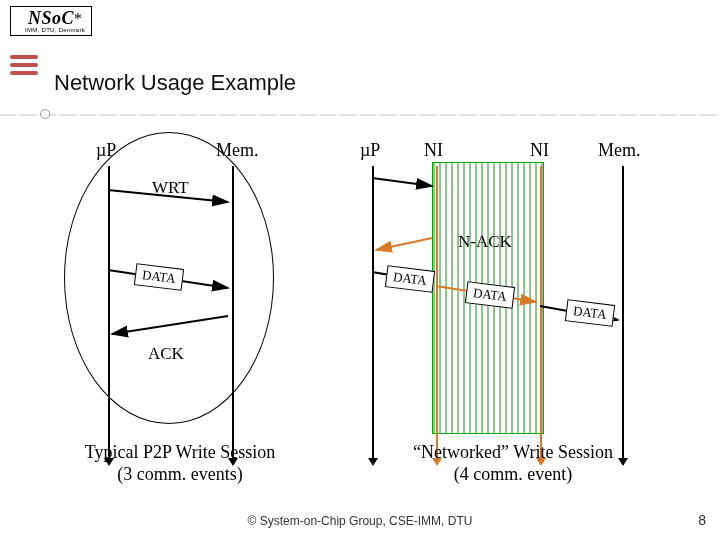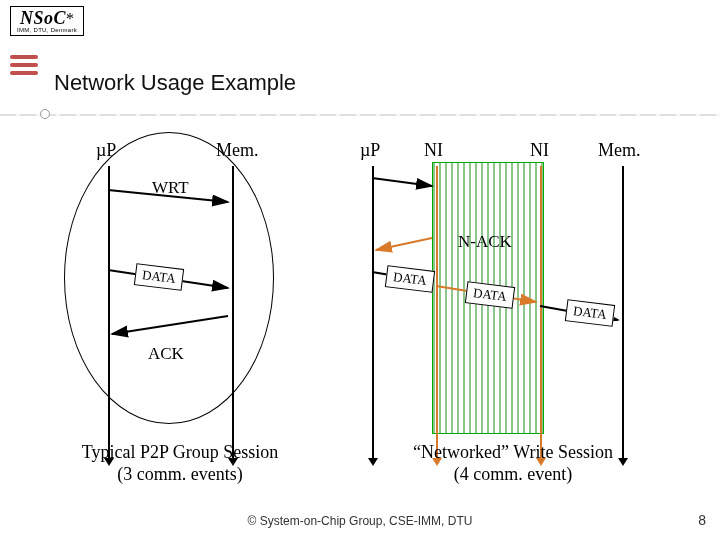--- a/index.html
+++ b/index.html
@@ -9,21 +9,21 @@
     height: 540px;
     background: #fff;
     font-family: "Times New Roman", Times, serif;
     position: relative;
     overflow: hidden;
   }
   .logo-box {
     position: absolute;
     top: 6px; left: 10px;
     border: 1px solid #000;
-    padding: 2px 6px 2px 6px;
+    padding: 2px 6px 2px 14px;
     background: #fff;
     text-align: center;
     line-height: 1;
   }
   .logo-main { font-family: Georgia, "Times New Roman", serif; font-size: 18px; font-weight: bold; font-style: italic; letter-spacing: 0.5px;}
   .logo-star { font-style: normal; font-weight: normal; }
   .logo-sub { font-family: Arial, sans-serif; font-size: 6px; letter-spacing: 0.3px; }
   .deco-lines {
     position: absolute;
     left: 10px; top: 55px;
@@ -191,21 +191,21 @@
     <line x1="76" y1="128" x2="176" y2="144" stroke="#d87a2a" stroke-width="2" marker-end="url(#ahO)"></line>
 
     <line x1="180" y1="148" x2="258" y2="162" stroke="#000" stroke-width="2" marker-end="url(#ahB)"></line>
   </svg>
   <div class="msg-label" style="left:458px; top:104px;">N-ACK</div>
   <div class="data-box" style="left:386px; top:140px; transform:rotate(7deg);">DATA</div>
   <div class="data-box" style="left:466px; top:156px; transform:rotate(7deg);">DATA</div>
   <div class="data-box" style="left:566px; top:174px; transform:rotate(7deg);">DATA</div>
 
   <div class="caption" style="left:70px; top:314px; width:220px;">
-    <span>Typical P2P Group Session</span><br>
+    <span>Typical P2P Write Session</span><br>
     <span>(3 comm. events)</span>
   </div>
   <div class="caption" style="left:388px; top:314px; width:250px;">
     <span>“Networked” Write Session</span><br>
     <span>(4 comm. event)</span>
   </div>
 </div>
 
 <div class="footer">© System-on-Chip Group, CSE-IMM, DTU</div>
 <div class="pagenum">8</div>

